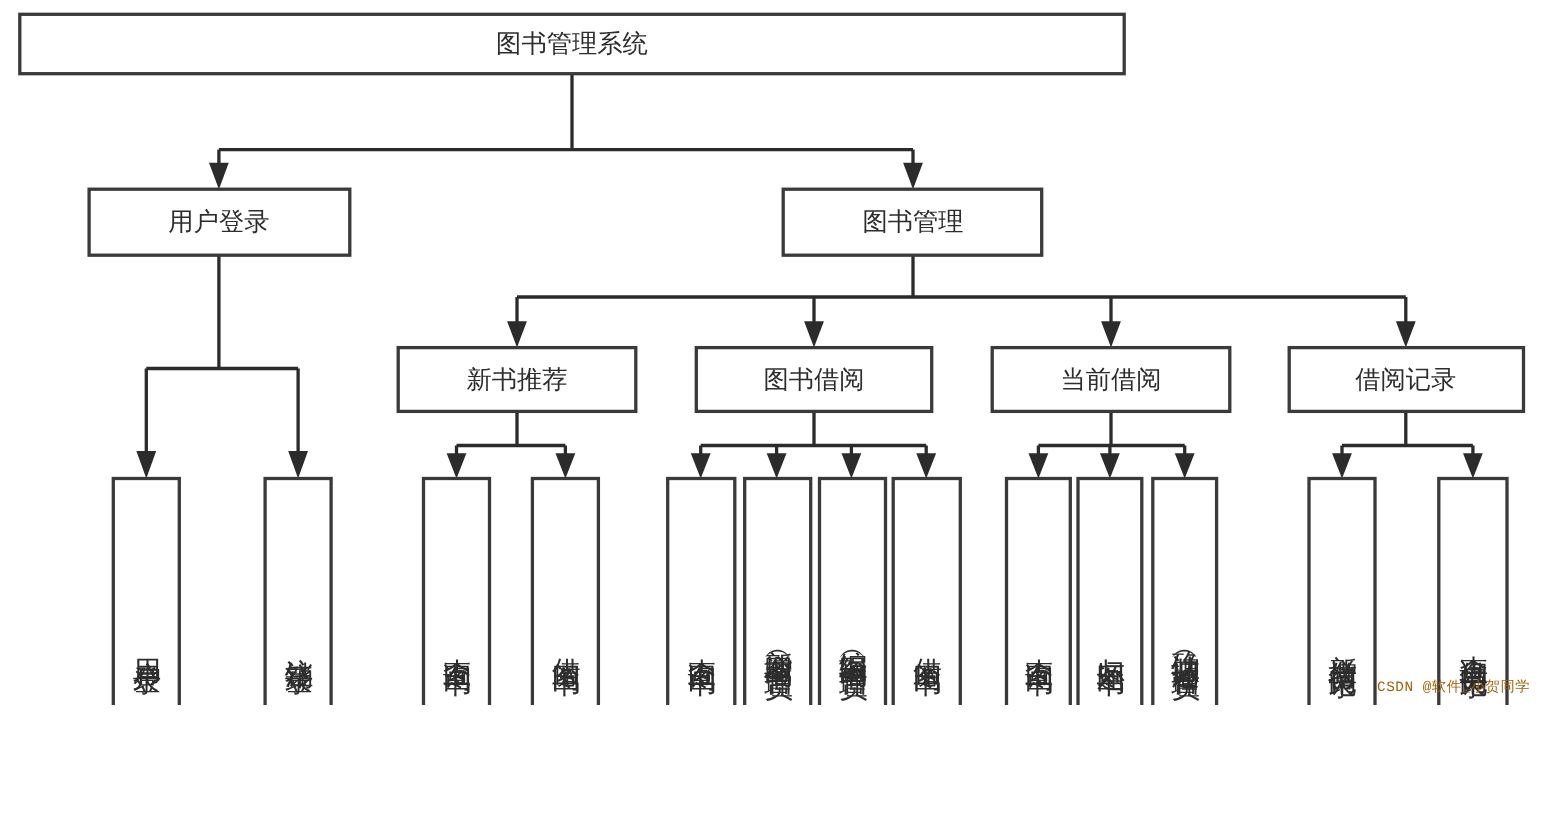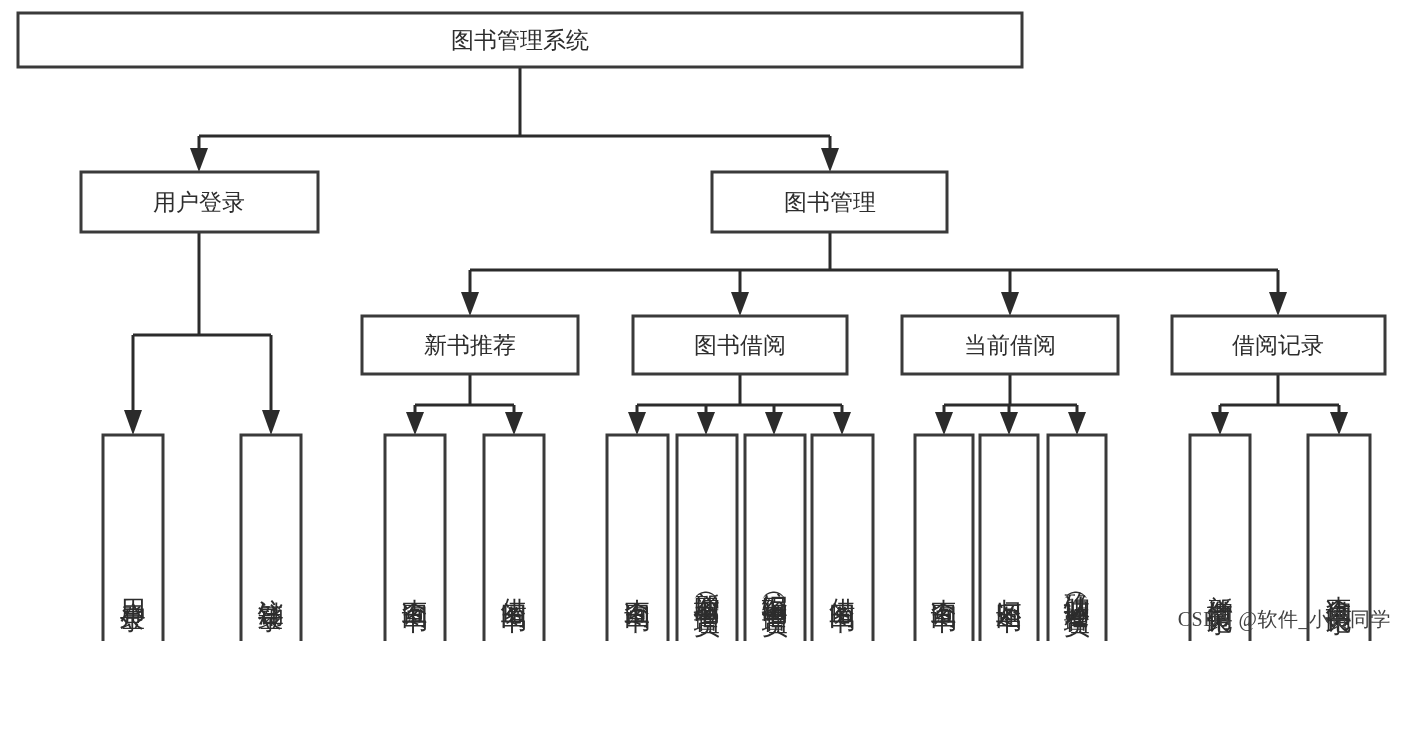--- a/index.html
+++ b/index.html
@@ -45,23 +45,23 @@
     font-family: "DejaVu Sans", "Liberation Sans", sans-serif;
     font-size: 23px;
     fill: #2d2d2d;
     text-anchor: middle;
     dominant-baseline: middle;
   }
   .watermark-text {
     position: absolute;
     right: 14px;
     bottom: 8px;
-    font-family: Liberation Serif, serif;
-    font-size: 20px;
-    color: #404040;
+    font-family: Liberation Mono, monospace;
+    font-size: 13px;
+    color: #a16207;
     letter-spacing: 0.5px;
     white-space: nowrap;
     user-select: none;
   }
   .vlabel {
     position: absolute;
     writing-mode: vertical-rl;
     text-orientation: upright;
     font-family: "DejaVu Sans", "Liberation Sans", sans-serif;
     font-size: 26px;

